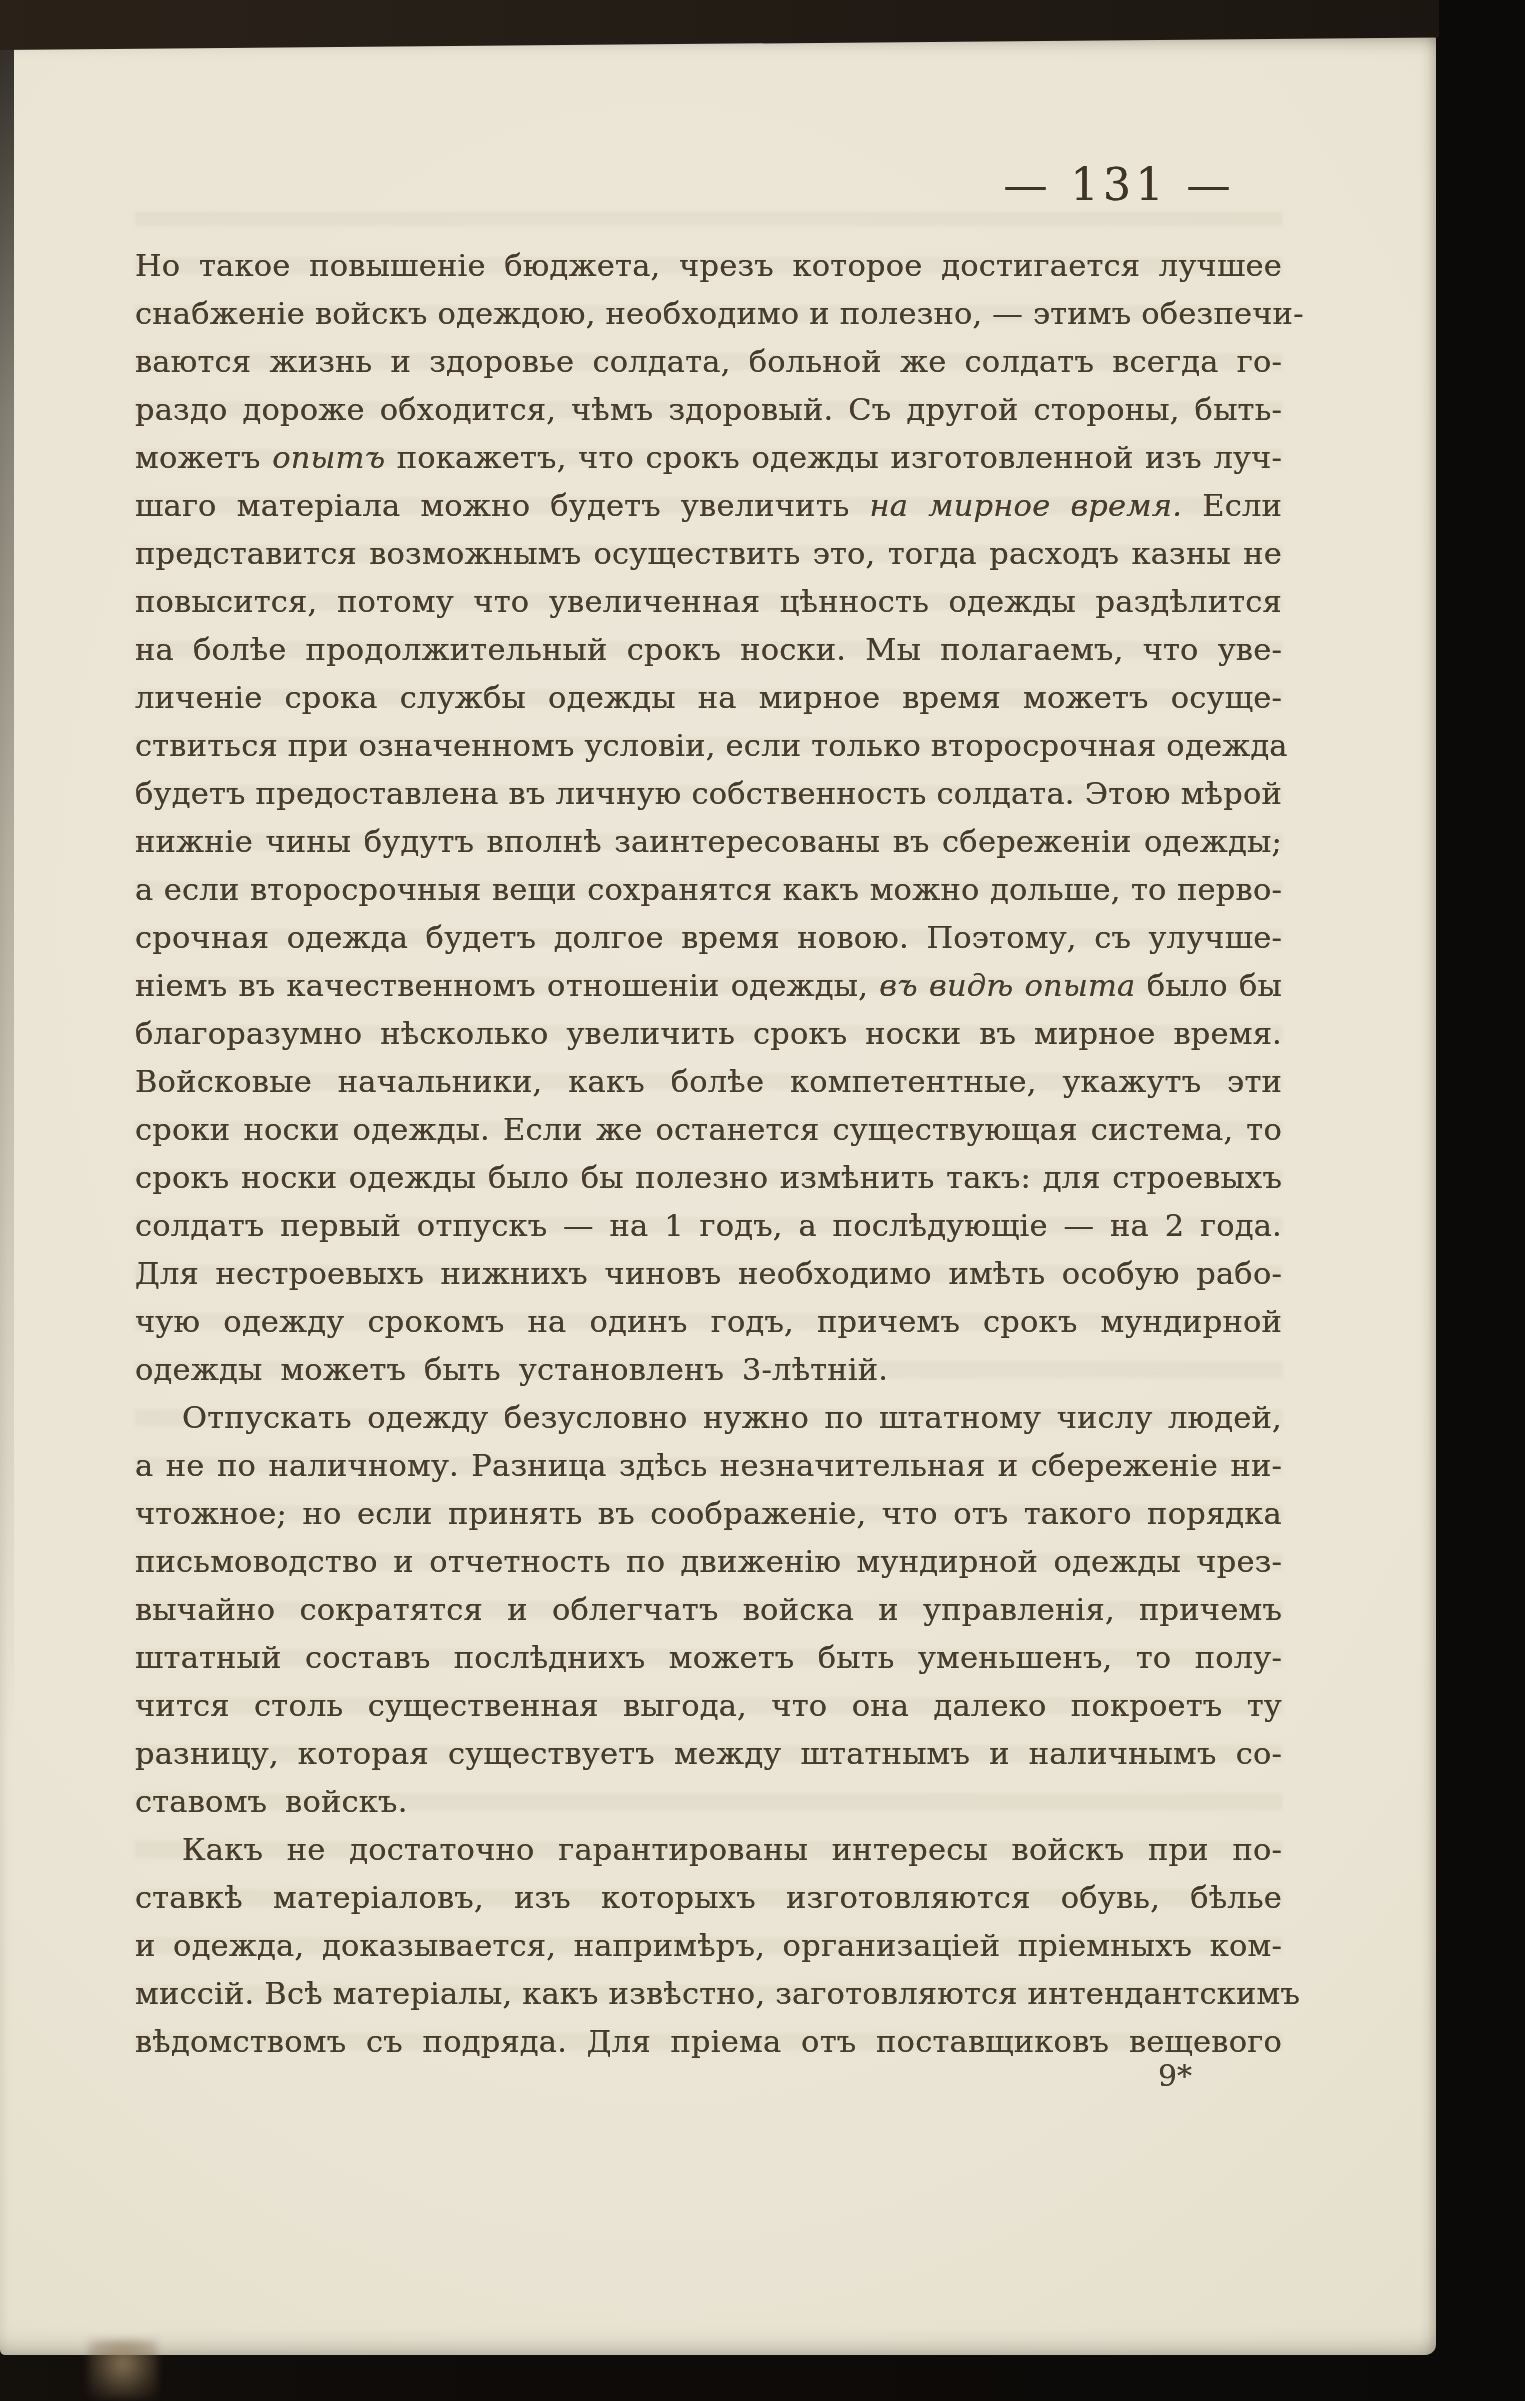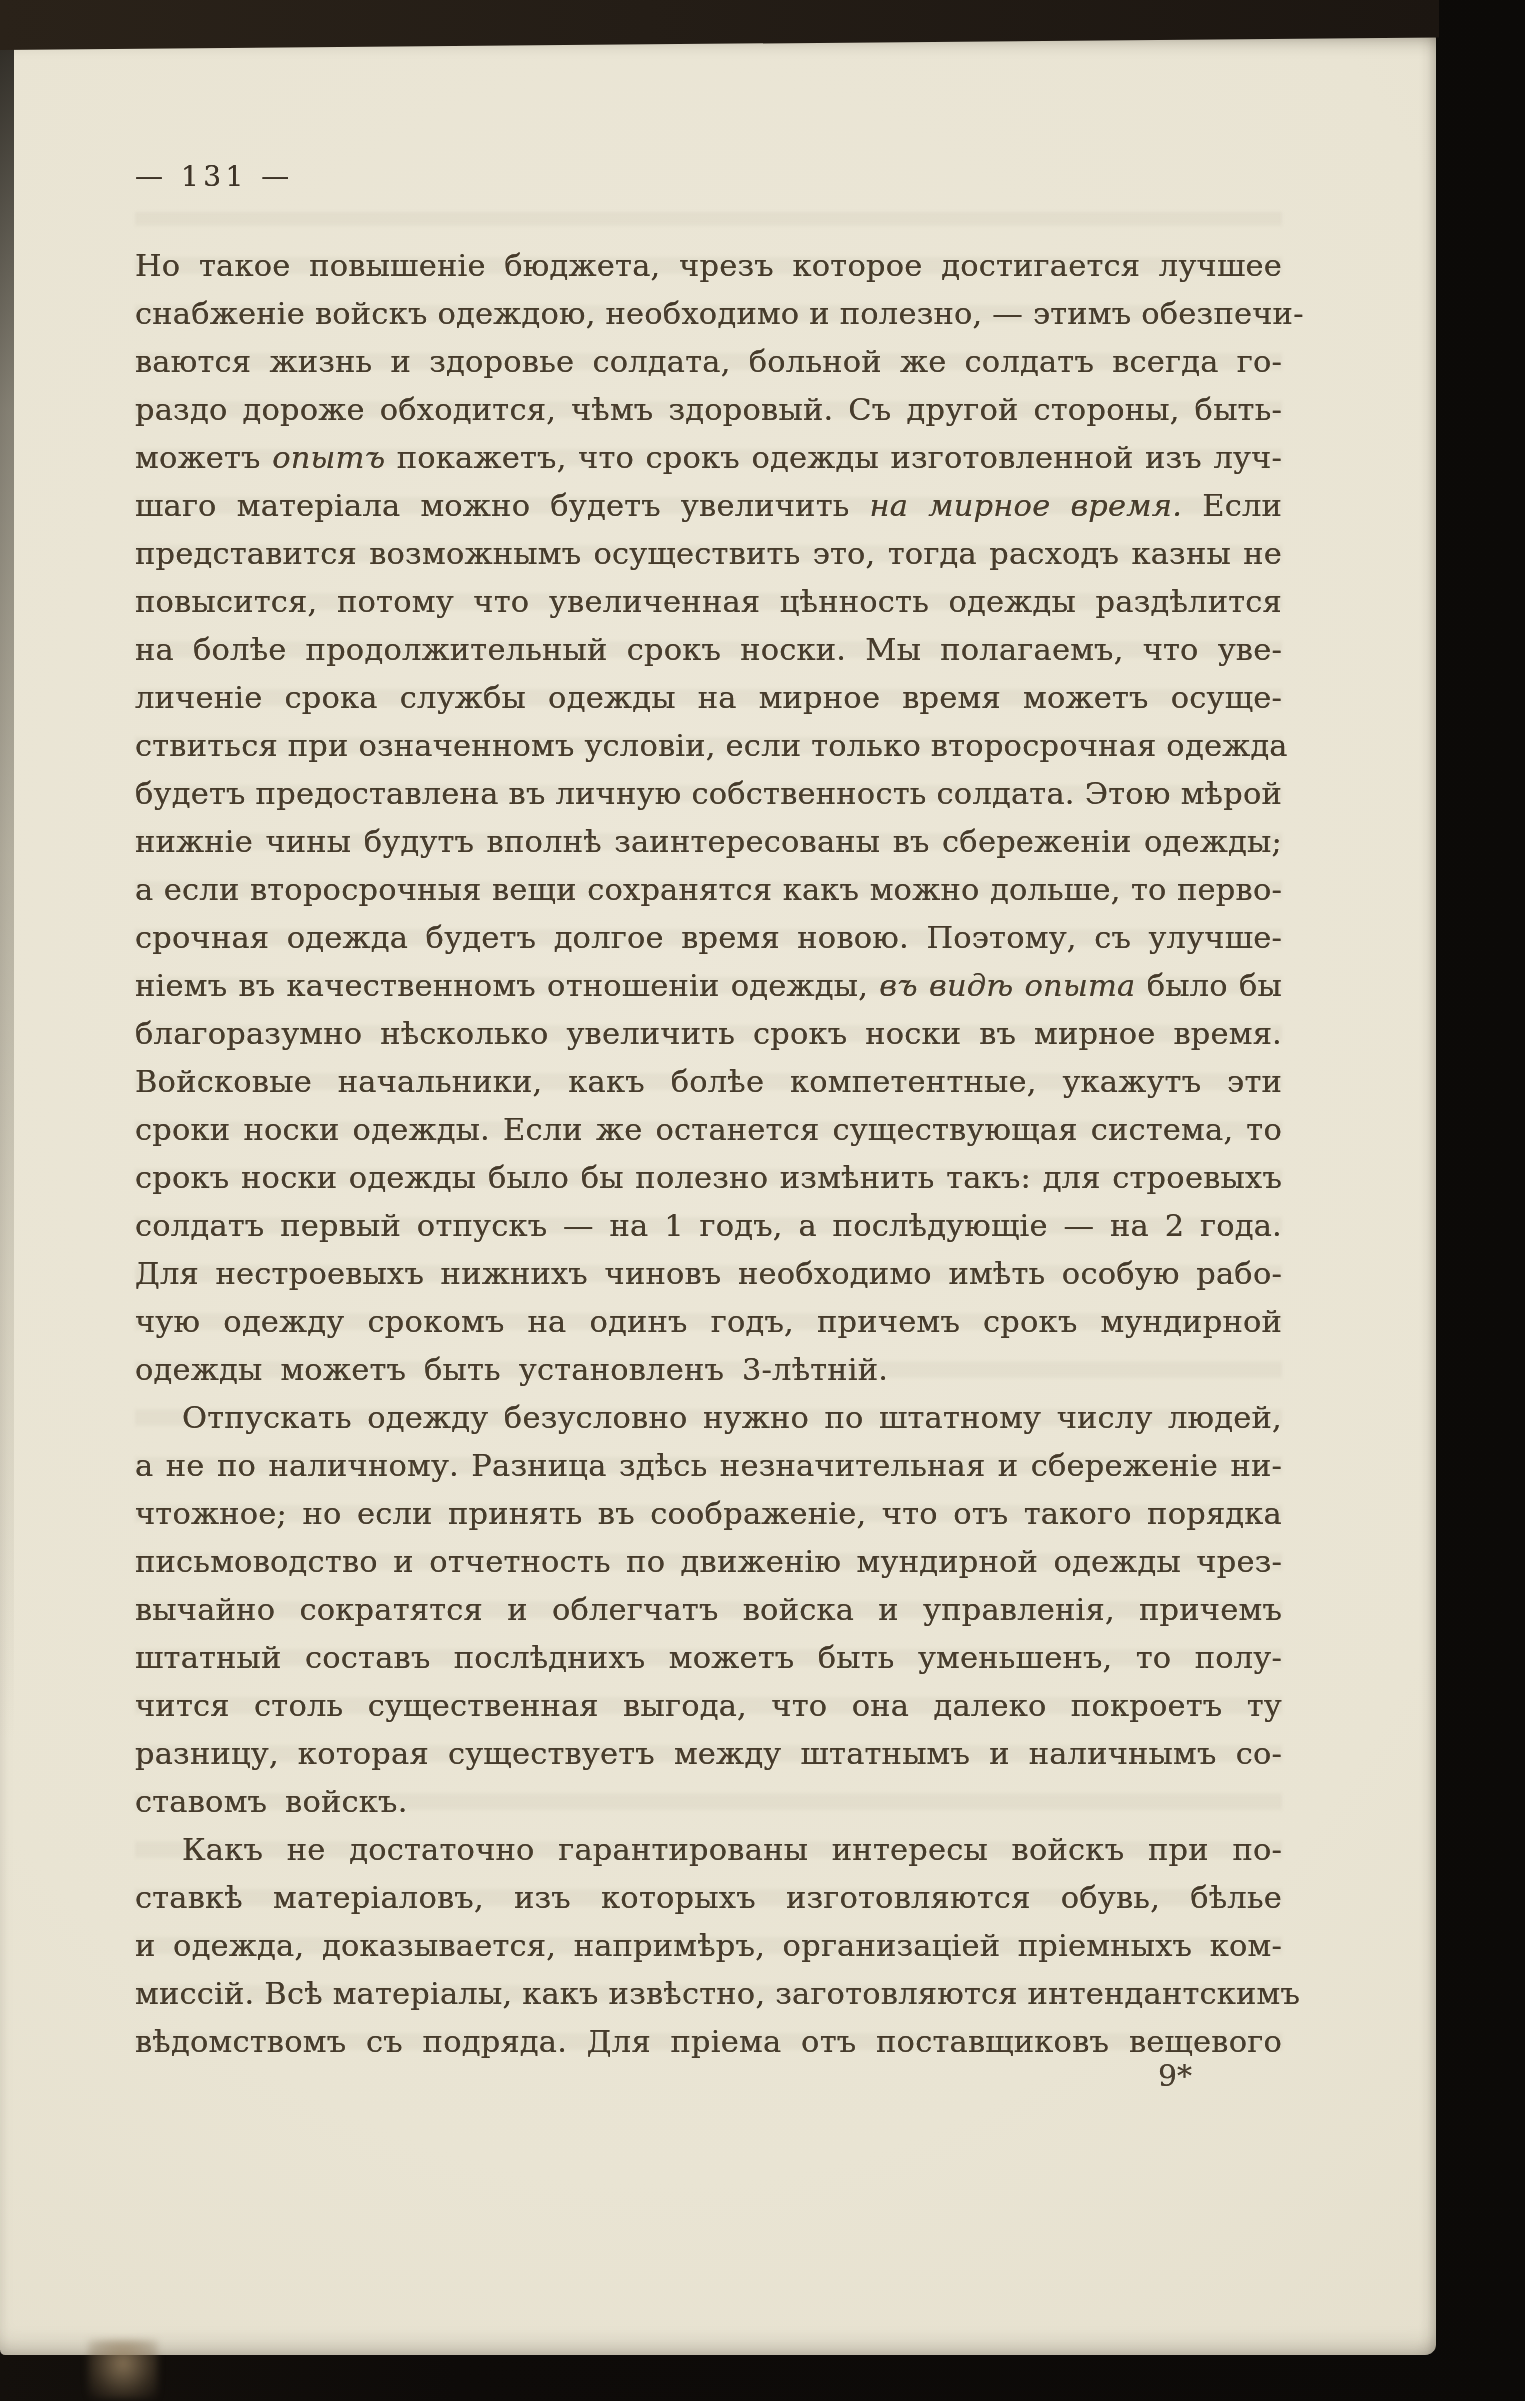--- a/index.html
+++ b/index.html
@@ -53,22 +53,22 @@
     left: 88px; top: 2340px;
     width: 70px; height: 59px;
     background: radial-gradient(ellipse at 50% 40%, rgba(150,128,96,.85), rgba(120,100,72,.35) 60%, rgba(120,100,72,0) 100%);
     filter: blur(3.6px);
   }
   
   .page-number {
     position: absolute;
     left: 135px; top: 127px;
     width: 1100px;
-    text-align: left;
-    font-size: 28px;
+    text-align: right;
+    font-size: 44px;
     line-height: 1;
     letter-spacing: 4.5px;
     color: #3e3428;
     text-shadow: 0 0 0.6px rgba(62,52,40,.85);
   }
   
   .text-lines {
     position: absolute;
     left: 135px; top: 206px;
     width: 1147px;

